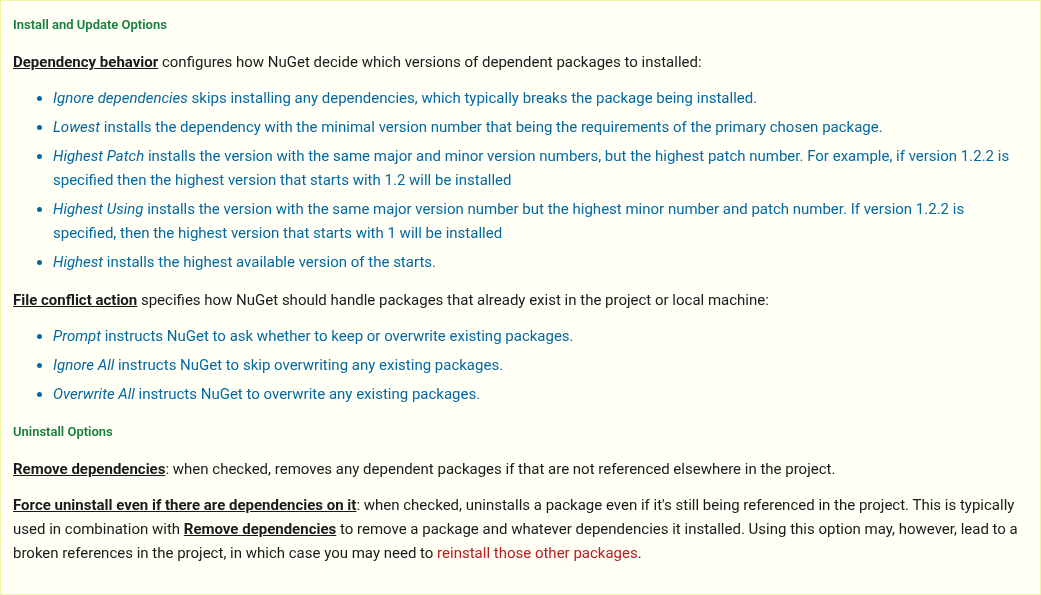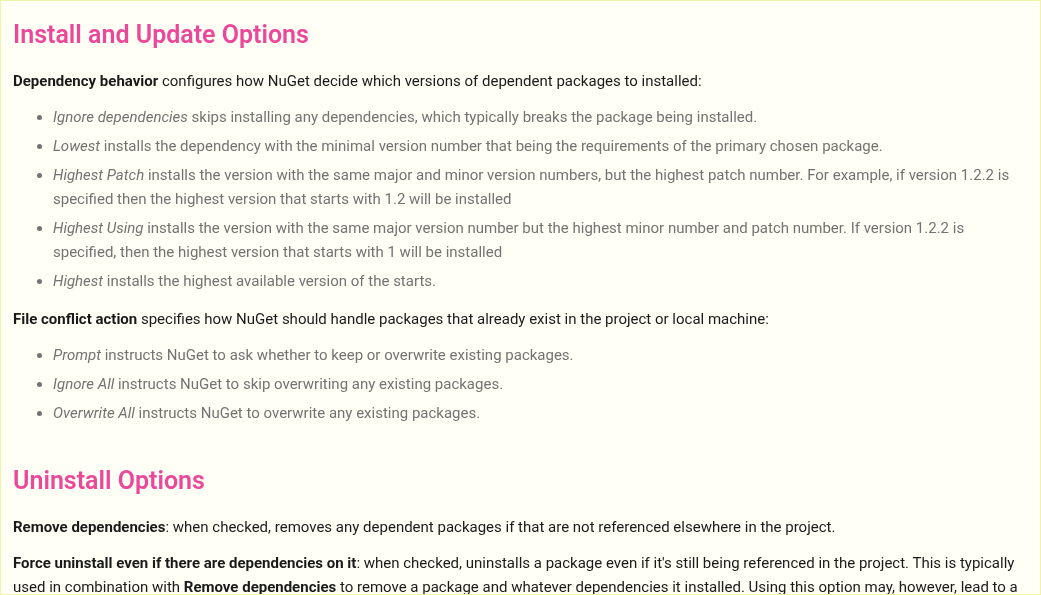--- a/index.html
+++ b/index.html
@@ -12,44 +12,45 @@
       font-size: 15px;
       line-height: 1.6;
       color: #1a1a1a;
       background: #fffff6;
       border: 1px solid #f3f3a8;
       width: 1041px;
       height: 595px;
       padding: 14px 12px;
     }
     h3 {
-      font-size: 25px;
+      font-size: 13px;
       font-weight: 600;
-      color: #ec4899;
+      color: #15803d;
       margin-bottom: 14px;
     }
     h3.second {
-      margin-top: 36px;
+      margin-top: 16px;
       margin-bottom: 14px;
     }
     p {
       margin-bottom: 12px;
       color: #1a1a1a;
     }
     ul {
       margin: 10px 0 14px 0;
       padding-left: 40px;
     }
     li {
       margin-bottom: 5px;
       list-style-type: disc;
-      color: #737373;
+      color: #0369a1;
     }
     strong {
       font-weight: 700;
+      text-decoration: underline;
     }
     em {
       font-style: italic;
     }
     a {
       color: #b91c1c;
       text-decoration: none;
     }
   </style>
 </head>

